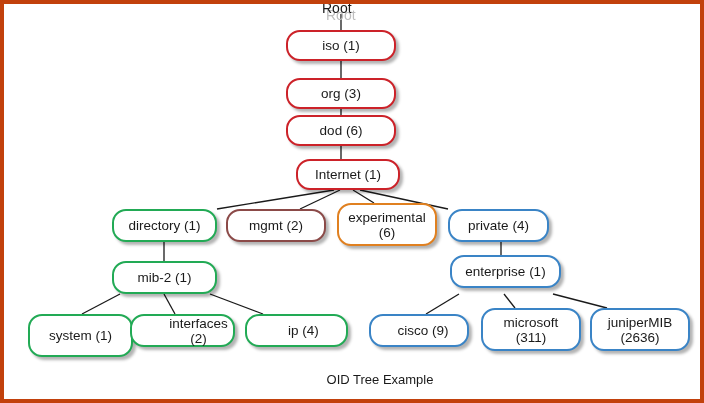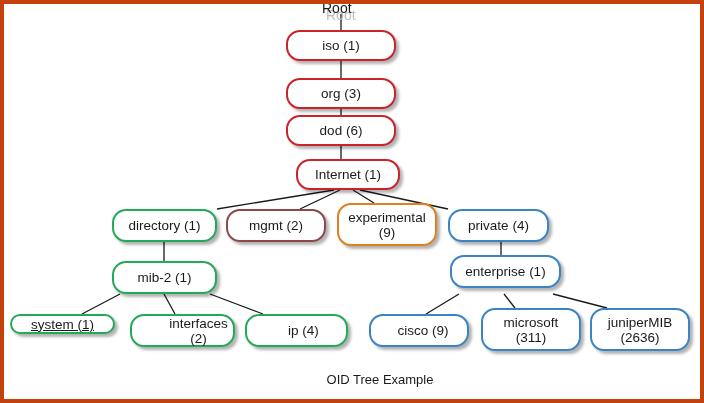--- a/index.html
+++ b/index.html
@@ -95,25 +95,25 @@
   <div class="root-label" style="left: 318px; top: -4px;">Root</div>
 
   <div id="nodes">
       <div class="node" style="left: 282px; top: 26px; width: 110px; height: 31px; border-color: rgb(204, 34, 41);">iso (1)</div>
       <div class="node" style="left: 282px; top: 74px; width: 110px; height: 31px; border-color: rgb(204, 34, 41);">org (3)</div>
       <div class="node" style="left: 282px; top: 111px; width: 110px; height: 31px; border-color: rgb(204, 34, 41);">dod (6)</div>
       <div class="node" style="left: 292px; top: 155px; width: 104px; height: 31px; border-color: rgb(204, 34, 41);">Internet (1)</div>
       <div class="node" style="left: 108px; top: 205px; width: 105px; height: 33px; border-color: rgb(34, 170, 85);">directory (1)</div>
       <div class="node" style="left: 222px; top: 205px; width: 100px; height: 33px; border-color: rgb(139, 74, 72);">mgmt (2)</div>
       <div class="node" style="left: 333px; top: 199px; width: 100px; height: 43px; border-color: rgb(224, 128, 32);">experimental
-(9)</div>
+(6)</div>
       <div class="node" style="left: 444px; top: 205px; width: 101px; height: 33px; border-color: rgb(58, 132, 198);">private (4)</div>
       <div class="node" style="left: 108px; top: 257px; width: 105px; height: 33px; border-color: rgb(34, 170, 85);">mib-2 (1)</div>
       <div class="node" style="left: 446px; top: 251px; width: 111px; height: 33px; border-color: rgb(58, 132, 198);">enterprise (1)</div>
-      <div class="node" style="left: 6px; top: 310px; width: 105px; height: 20px; border-color: rgb(34, 170, 85); text-decoration: underline;">system (1)</div>
+      <div class="node" style="left: 24px; top: 310px; width: 105px; height: 43px; border-color: rgb(34, 170, 85);">system (1)</div>
       <div class="node" style="left: 126px; top: 310px; width: 105px; height: 33px; border-color: rgb(34, 170, 85); padding-left: 32px;">interfaces (2)</div>
       <div class="node" style="left: 241px; top: 310px; width: 103px; height: 33px; border-color: rgb(34, 170, 85); padding-left: 14px;">ip (4)</div>
       <div class="node" style="left: 365px; top: 310px; width: 100px; height: 33px; border-color: rgb(58, 132, 198); padding-left: 8px;">cisco (9)</div>
       <div class="node" style="left: 477px; top: 304px; width: 100px; height: 43px; border-color: rgb(58, 132, 198);">microsoft
 (311)</div>
       <div class="node" style="left: 586px; top: 304px; width: 100px; height: 43px; border-color: rgb(58, 132, 198);">juniperMIB
 (2636)</div>
     </div>
 
   <div class="caption" style="left: 0px; width: 704px; top: 368px;">OID Tree Example</div>

